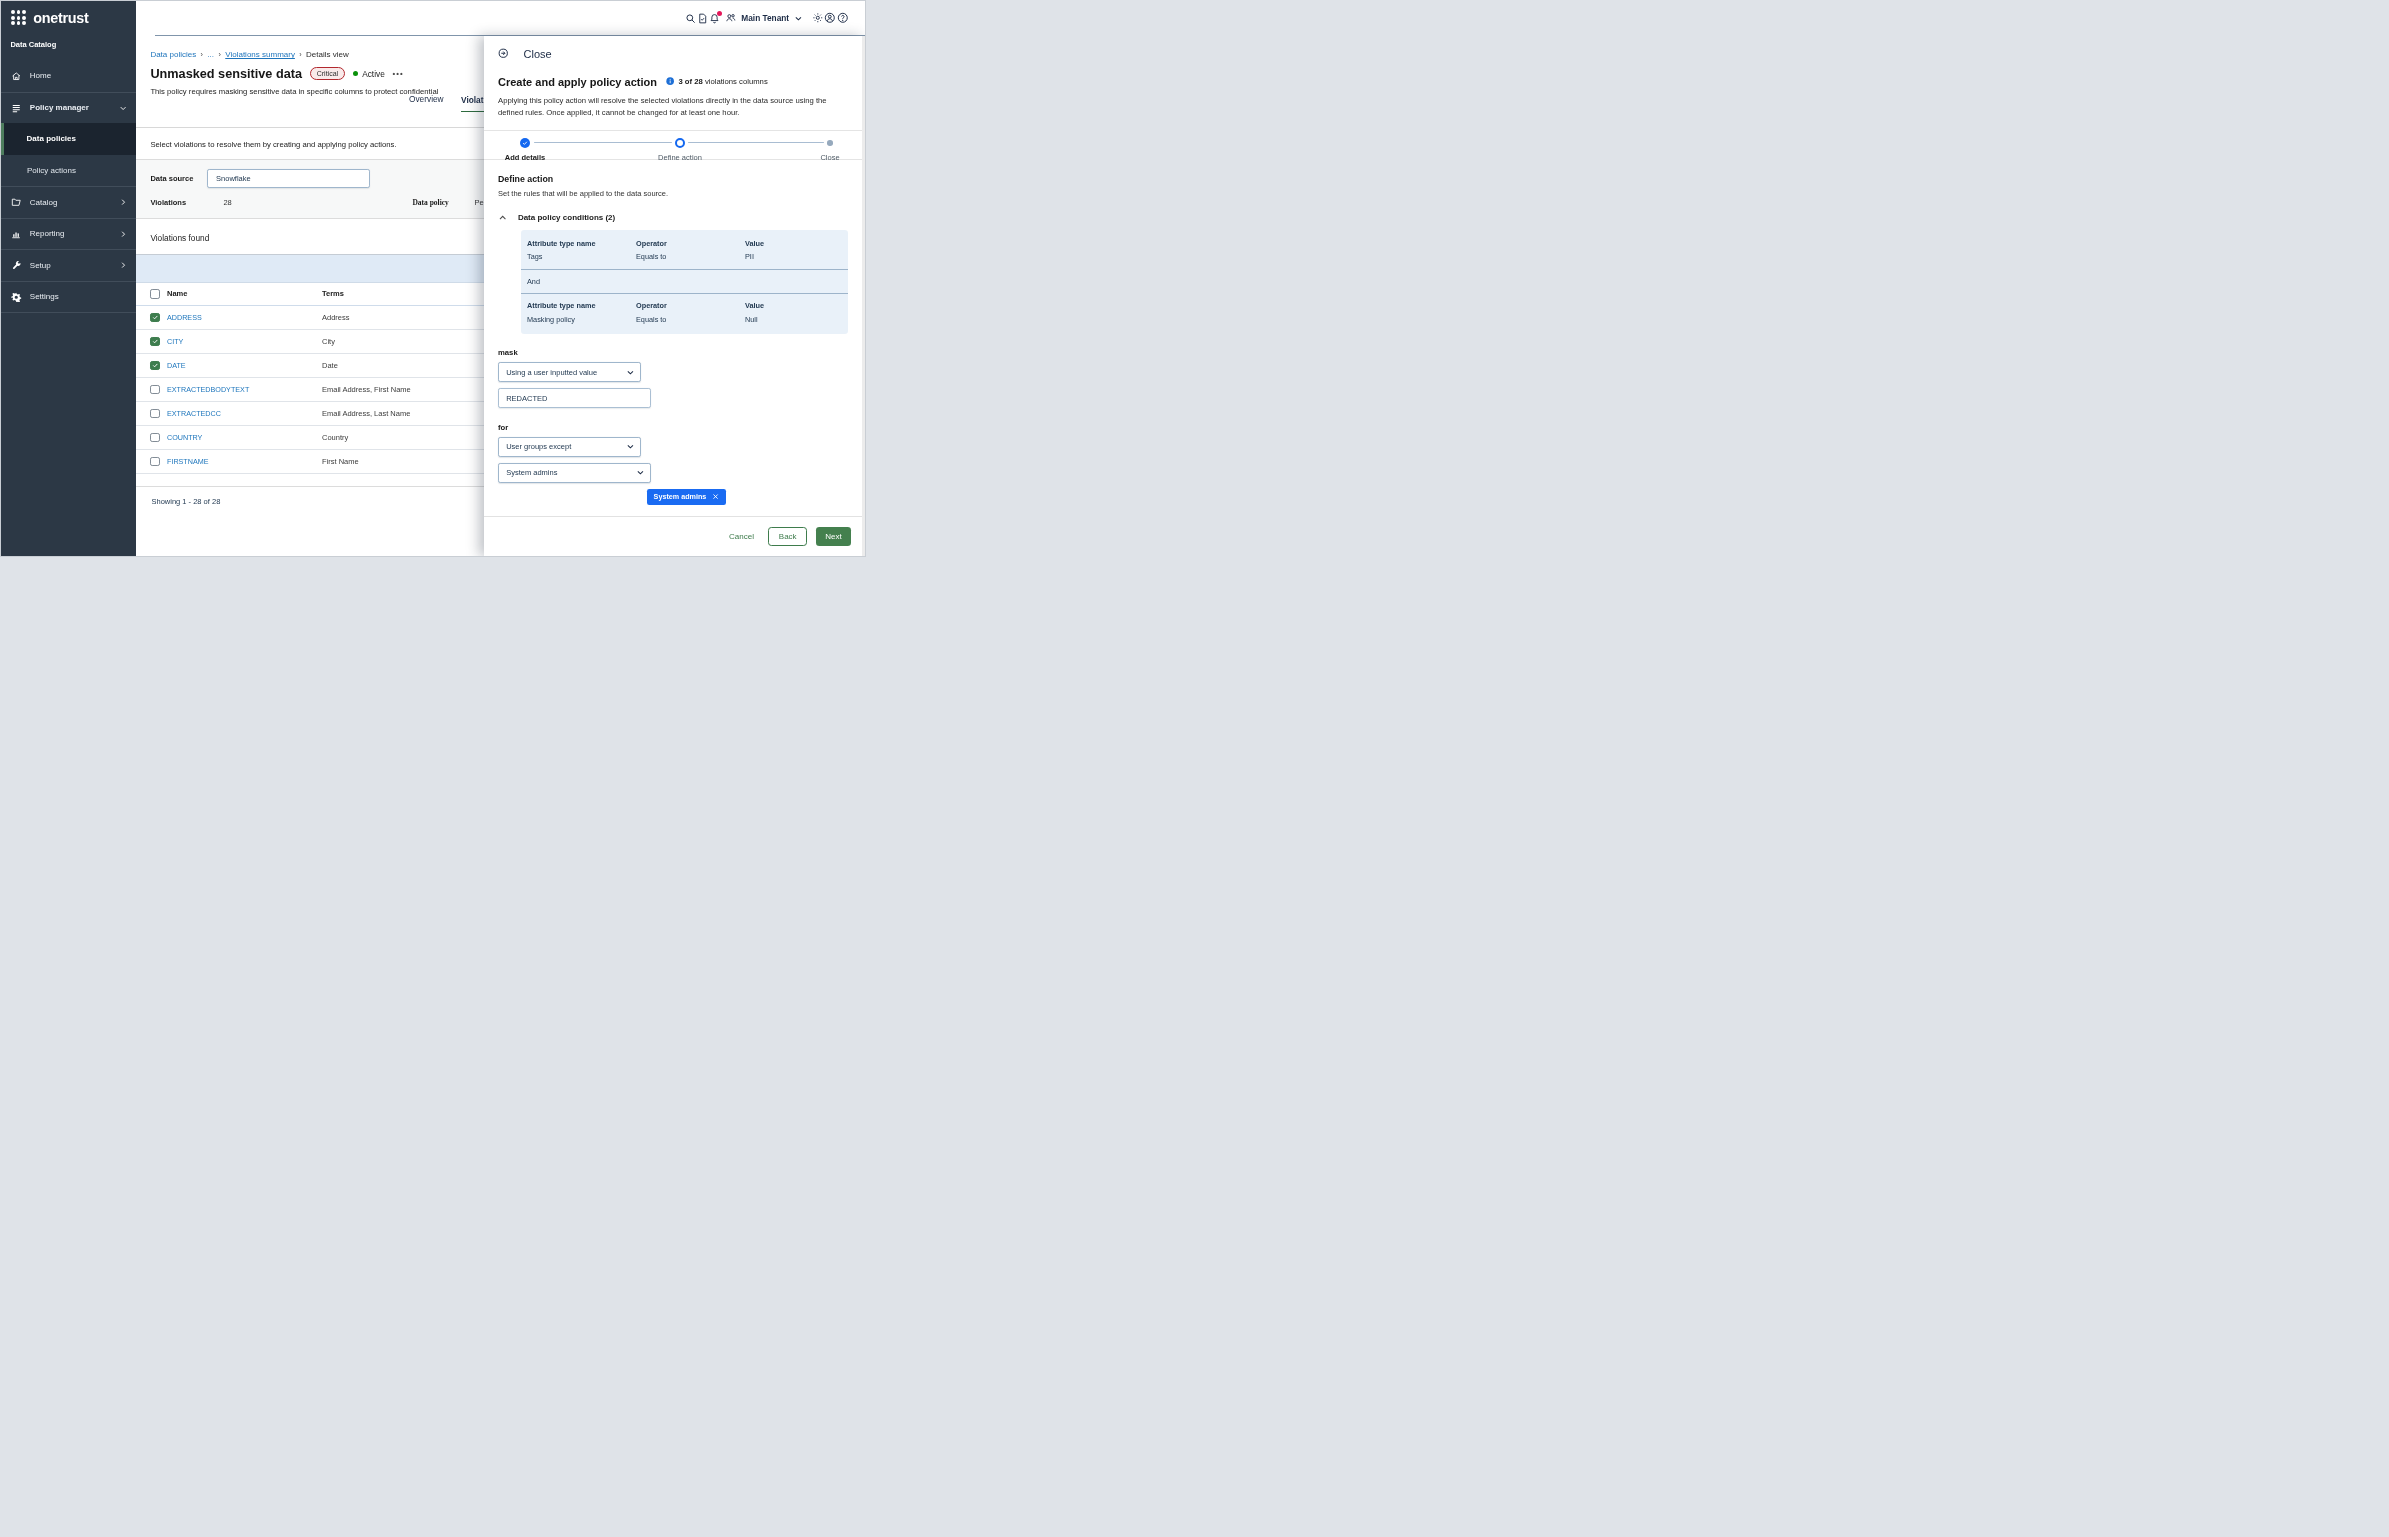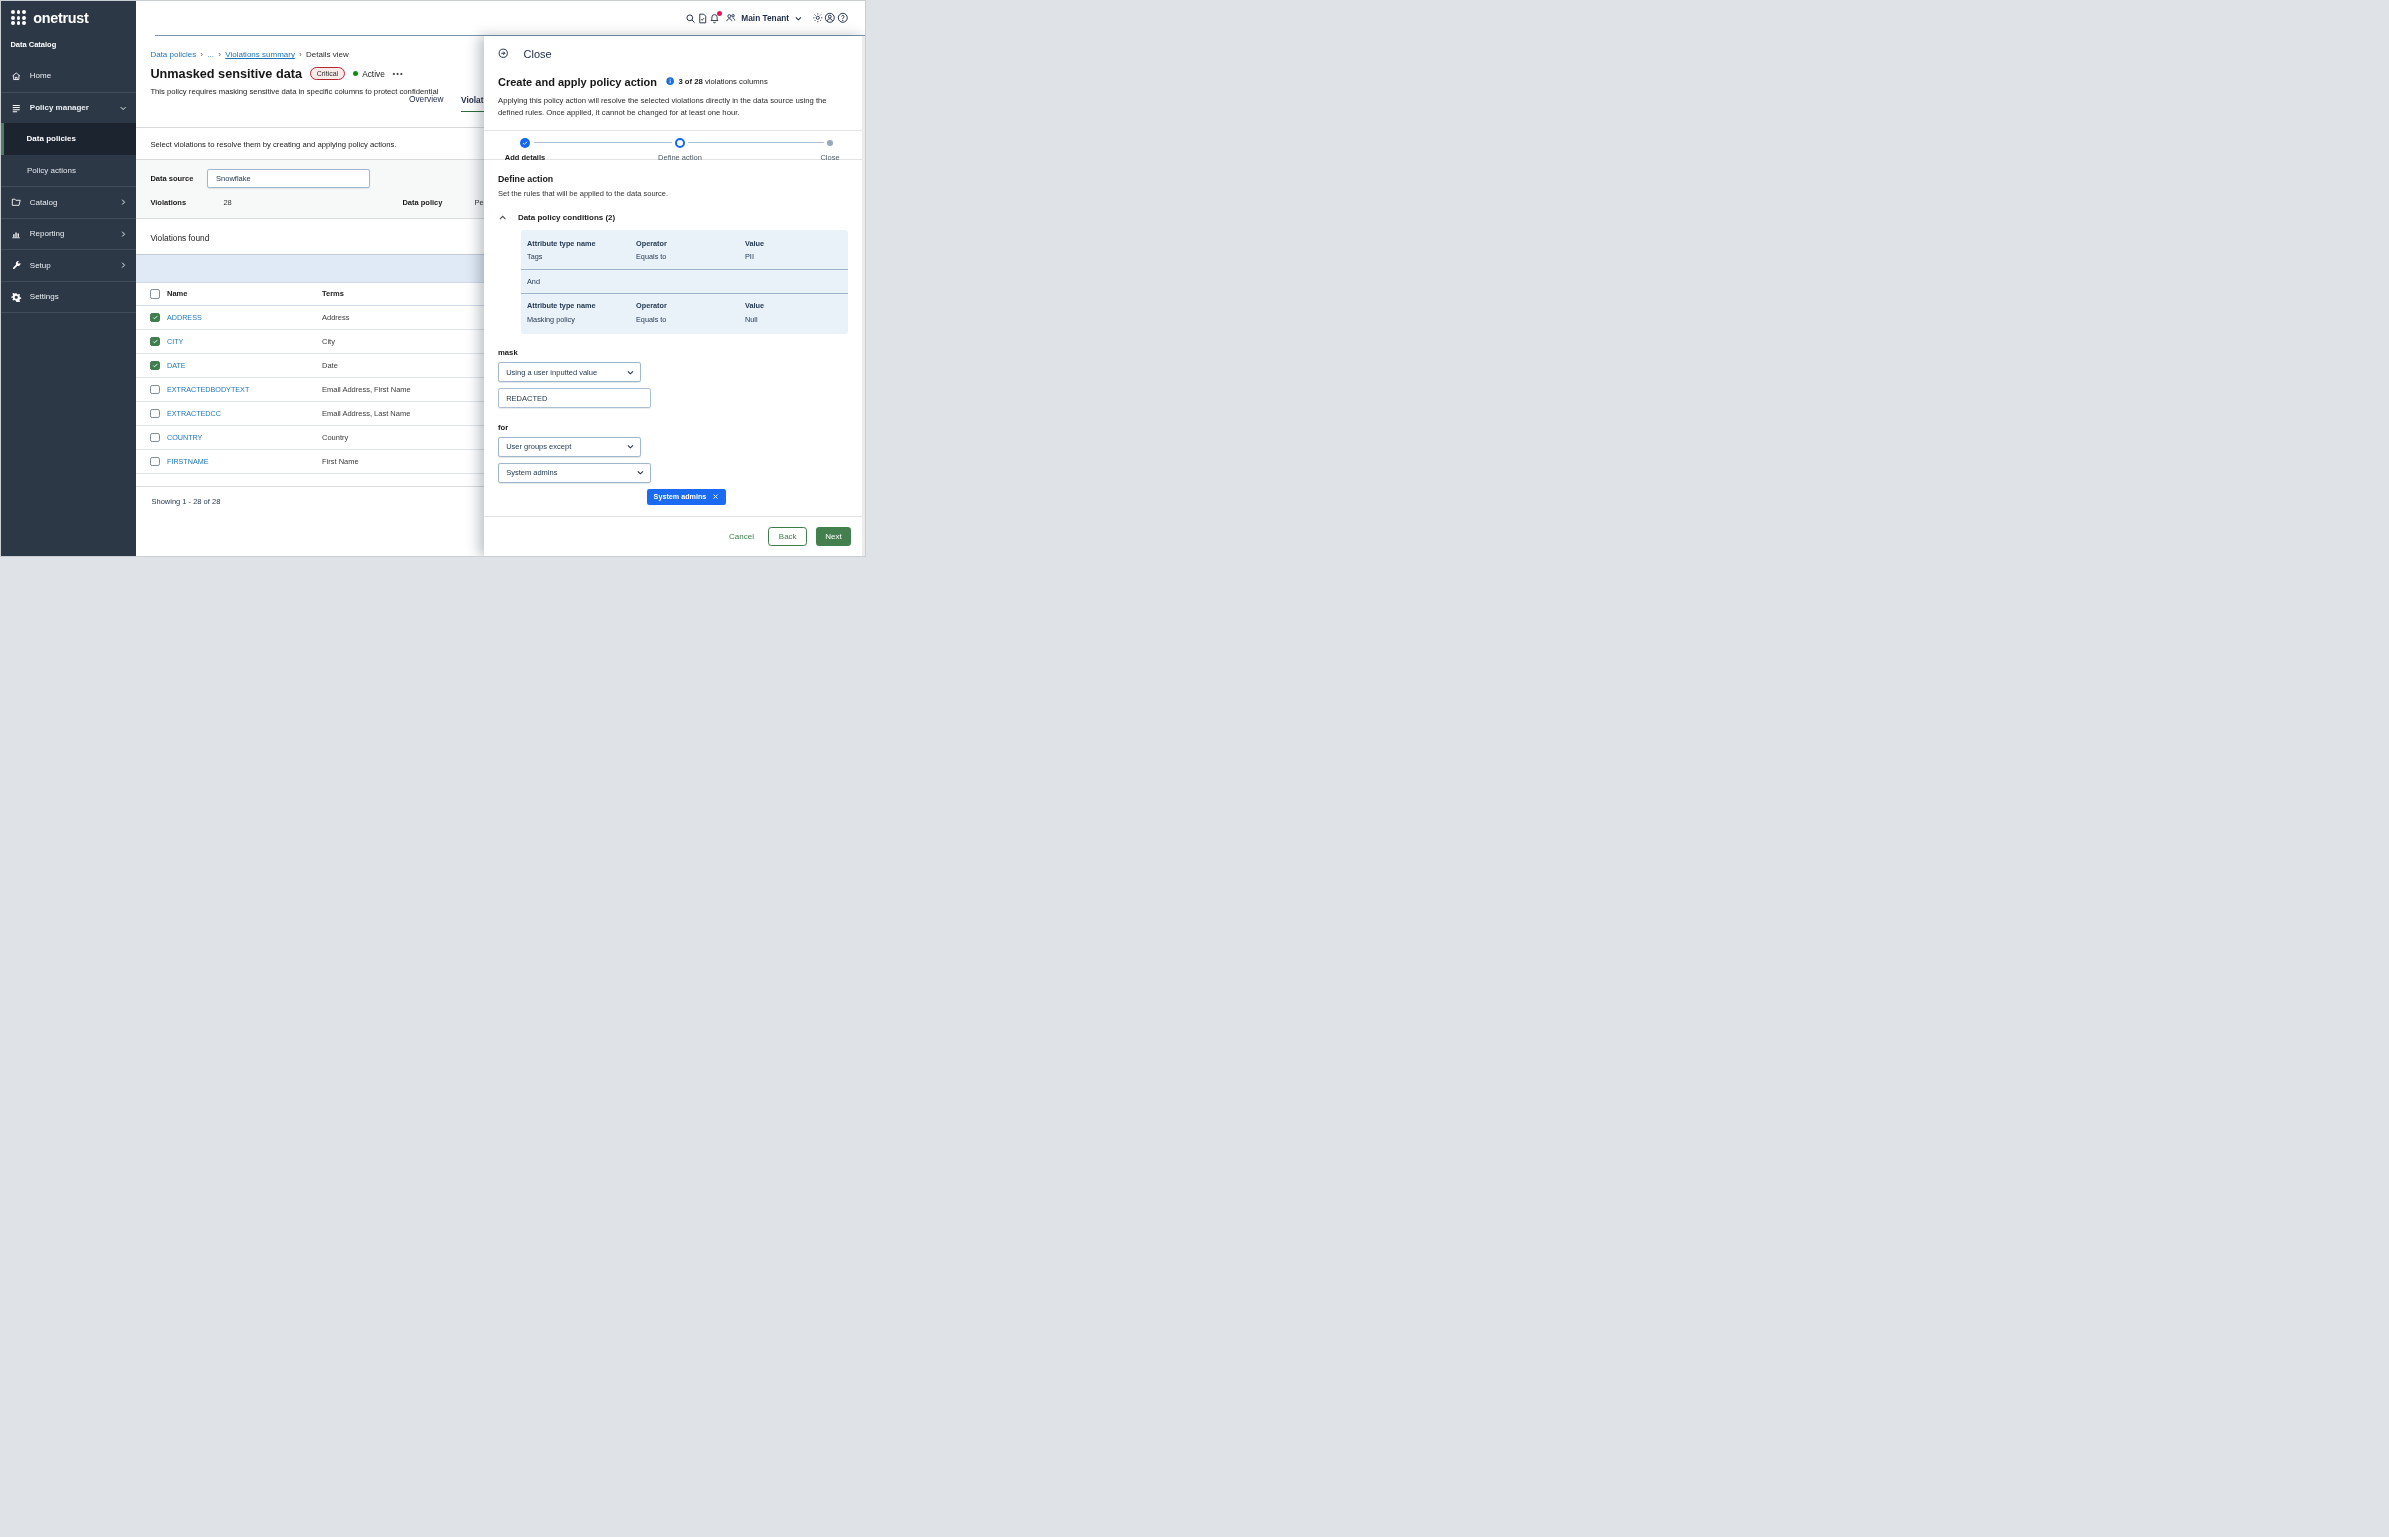--- a/index.html
+++ b/index.html
@@ -50,21 +50,21 @@
   .tab.overview { left:273px; }
   .tab.violations { left:325px; font-weight:700; border-bottom:1.7px solid #2e6b3f; margin-bottom:-0.6px; padding-bottom:6px; width:48px; }
   .hint { padding:11.6px 0 10.5px 14.4px; font-size:7.7px; color:#222; }
   .gray-band { background:#f7f8f8; border-top:0.6px solid #dcdcdc; border-bottom:0.6px solid #dcdcdc; padding:8.3px 0 9.4px 14.4px; }
   .ds-row { display:flex; align-items:center; }
   .ds-label { width:57px; font-size:7.5px; font-weight:700; color:#1a1a1a; }
   .ds-input { width:163px; height:19px; border:0.6px solid #9fb6cc; border-radius:2.2px; background:#fff; font-size:7.5px; color:#243b53; display:flex; align-items:center; padding-left:7.7px; box-shadow:0 0.6px 1.1px rgba(90,110,130,.14); }
   .stats-row { position:relative; height:11px; margin-top:10.5px; font-size:7.5px; }
   .stats-row .s1 { position:absolute; left:0; font-weight:700; color:#1a1a1a; }
   .stats-row .s2 { position:absolute; left:73px; color:#333; }
-  .stats-row .s3 { position:absolute; left:252px; font-weight:700; color:#1a1a1a; }
+  .stats-row .s3 { position:absolute; left:262px; font-weight:700; color:#1a1a1a;font-family:Liberation Serif, serif; }
   .stats-row .s4 { position:absolute; left:324px; color:#333; }
   .section-title { padding:14px 0 10.5px 14.4px; font-size:8.3px; color:#1a1a1a; }
   .blue-band { height:29px; background:#dfeaf6; border-top:0.6px solid #c5ccd4; border-bottom:0.6px solid #cfdbe8; }
   .vtable { width:100%; }
   .t-head { display:flex; align-items:center; height:23px; border-bottom:0.6px solid #cfdceb; font-size:7.5px; font-weight:700; color:#1a1a1a; }
   .t-row { display:flex; align-items:center; height:24px; border-bottom:0.6px solid #e0e4e9; font-size:7.5px; }
   .col-cb { width:31px; padding-left:14.4px; display:flex; align-items:center; }
   .col-name { width:155px; }
   .col-terms { flex:1; color:#3c3c3c; }
   .t-row .col-name a { color:#2077bd; font-size:7.2px; text-decoration:none; cursor:pointer; }

